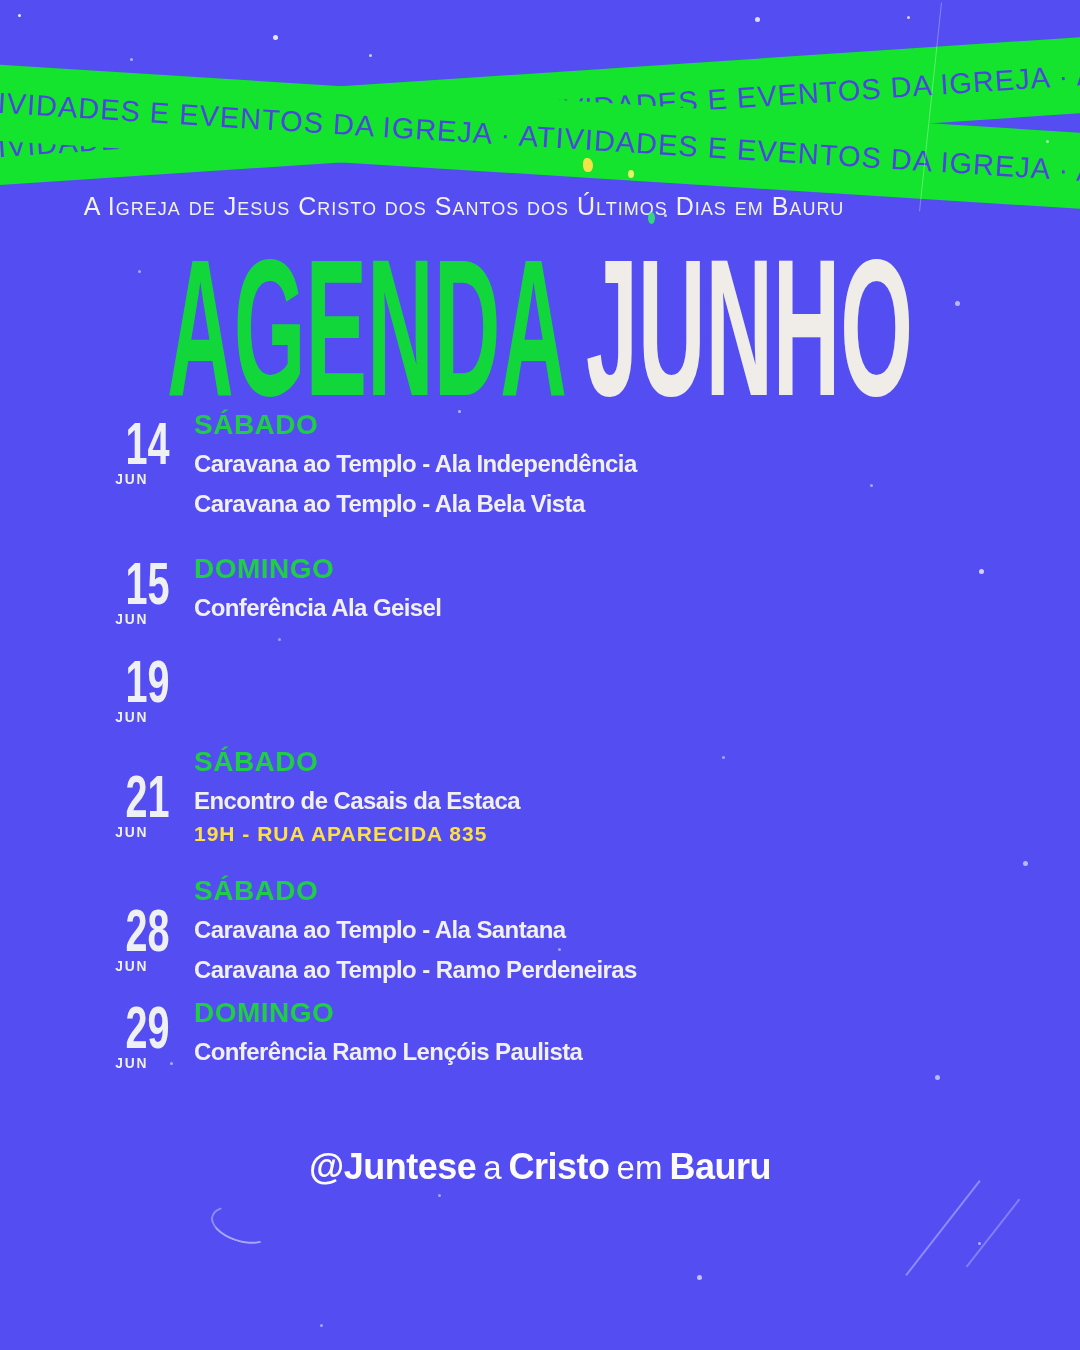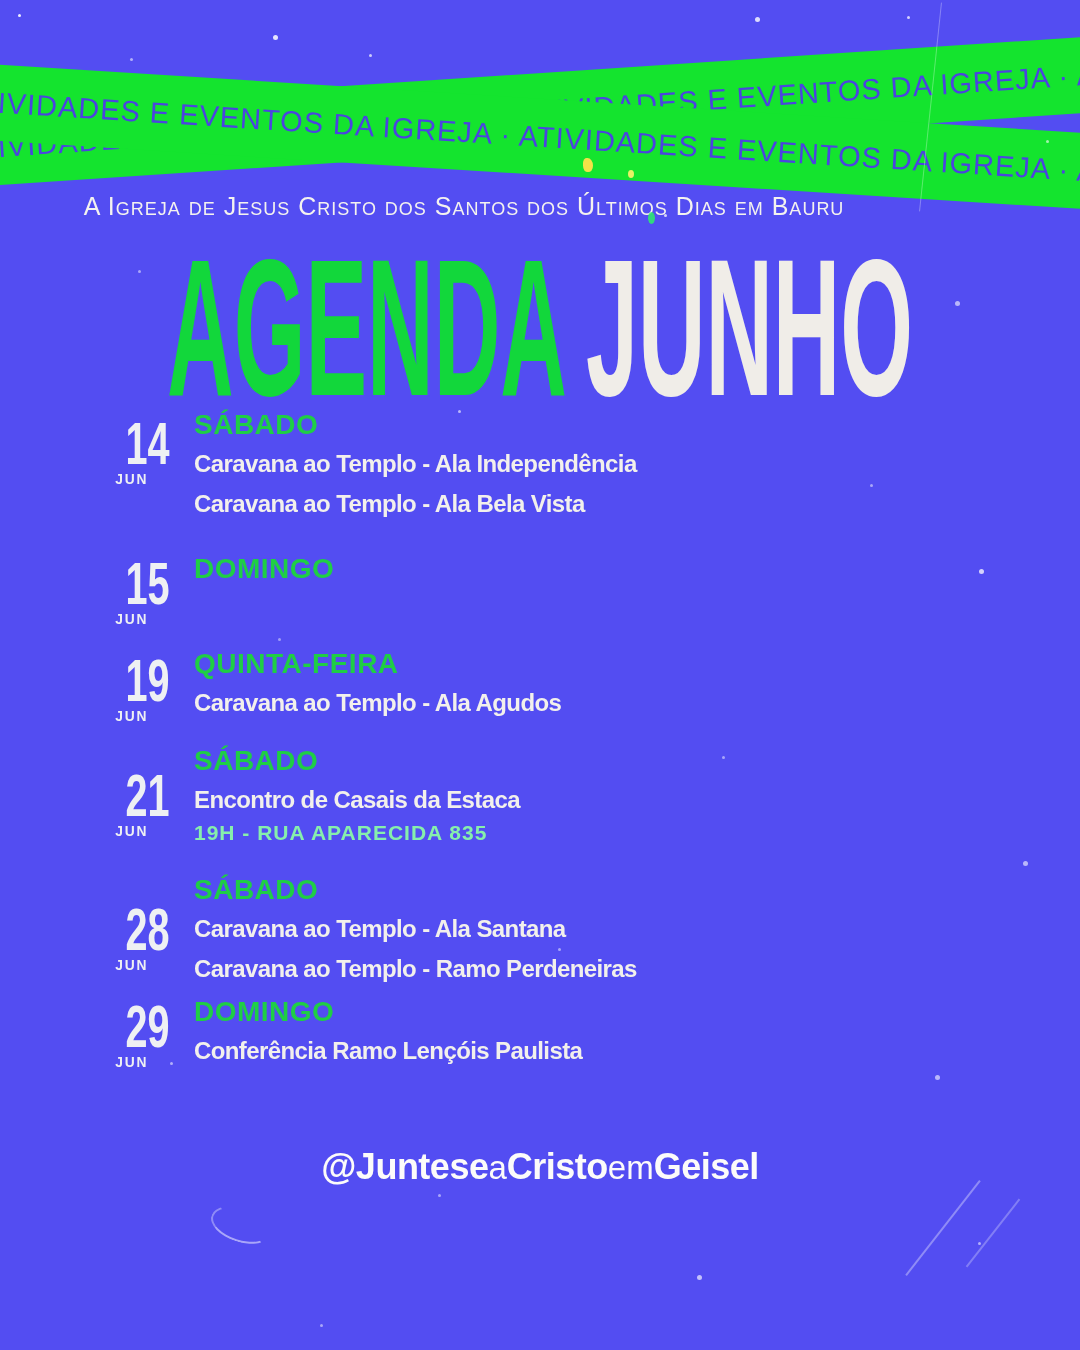--- a/index.html
+++ b/index.html
@@ -57,27 +57,27 @@
   .content-col { margin-left:2px; }
   .weekday {
     color:#1fce45; font-size:28px; font-weight:bold;
     letter-spacing:.5px; line-height:30px; margin-bottom:4px;
   }
   .item {
     color:#f2f0ec; font-size:24px; font-weight:bold;
     letter-spacing:-.6px; line-height:40px;
   }
   .detail {
-    color:#86efac; font-size:21px; font-weight:bold;
+    color:#fde047; font-size:21px; font-weight:bold;
     letter-spacing:1px; margin-top:3px; line-height:20px;
   }
   
   .footer {
     position:absolute; top:1146px; left:0; width:1080px;
-    display:flex; justify-content:center; align-items:baseline; 
+    display:flex; justify-content:center; align-items:baseline; gap:7px;
     color:#fcfbfa; font-size:36px;
   }
   .footer .b { font-weight:bold; letter-spacing:-.5px; }
   .footer .r { font-weight:normal; font-size:33px; }
   
   .speckles {
     position:absolute; top:14px; left:18px; width:3px; height:3px;
     border-radius:50%; background:rgba(255,255,255,.9);
     box-shadow:
       256px 22px 0 1px rgba(255,255,255,.85),
@@ -155,31 +155,28 @@
       </div>
     </div>
 
     <div class="event-block">
       <div class="date-col">
         <div class="day">15</div>
         <div class="month">JUN</div>
       </div>
       <div class="content-col">
         <div class="weekday">DOMINGO</div>
+        <div class="item">Conferência Ala Geisel</div>
       </div>
     </div>
 
     <div class="event-block">
       <div class="date-col">
         <div class="day">19</div>
         <div class="month">JUN</div>
-      </div>
-      <div class="content-col">
-        <div class="weekday">QUINTA-FEIRA</div>
-        <div class="item">Caravana ao Templo - Ala Agudos</div>
       </div>
     </div>
 
     <div class="event-block">
       <div class="date-col">
         <div class="day">21</div>
         <div class="month">JUN</div>
       </div>
       <div class="content-col">
         <div class="weekday">SÁBADO</div>
@@ -211,21 +208,21 @@
       </div>
     </div>
 
   </div>
 
   <div class="footer">
     <span class="b">@Juntese</span>
     <span class="r">a</span>
     <span class="b">Cristo</span>
     <span class="r">em</span>
-    <span class="b">Geisel</span>
+    <span class="b">Bauru</span>
   </div>
 
   <div class="speckles"></div>
   <div class="glitch-a"></div>
   <div class="glitch-b"></div>
   <div class="glitch-c"></div>
   <div class="scratch-1"></div>
   <div class="scratch-2"></div>
   <div class="scratch-3"></div>
   <div class="scratch-4"></div>

